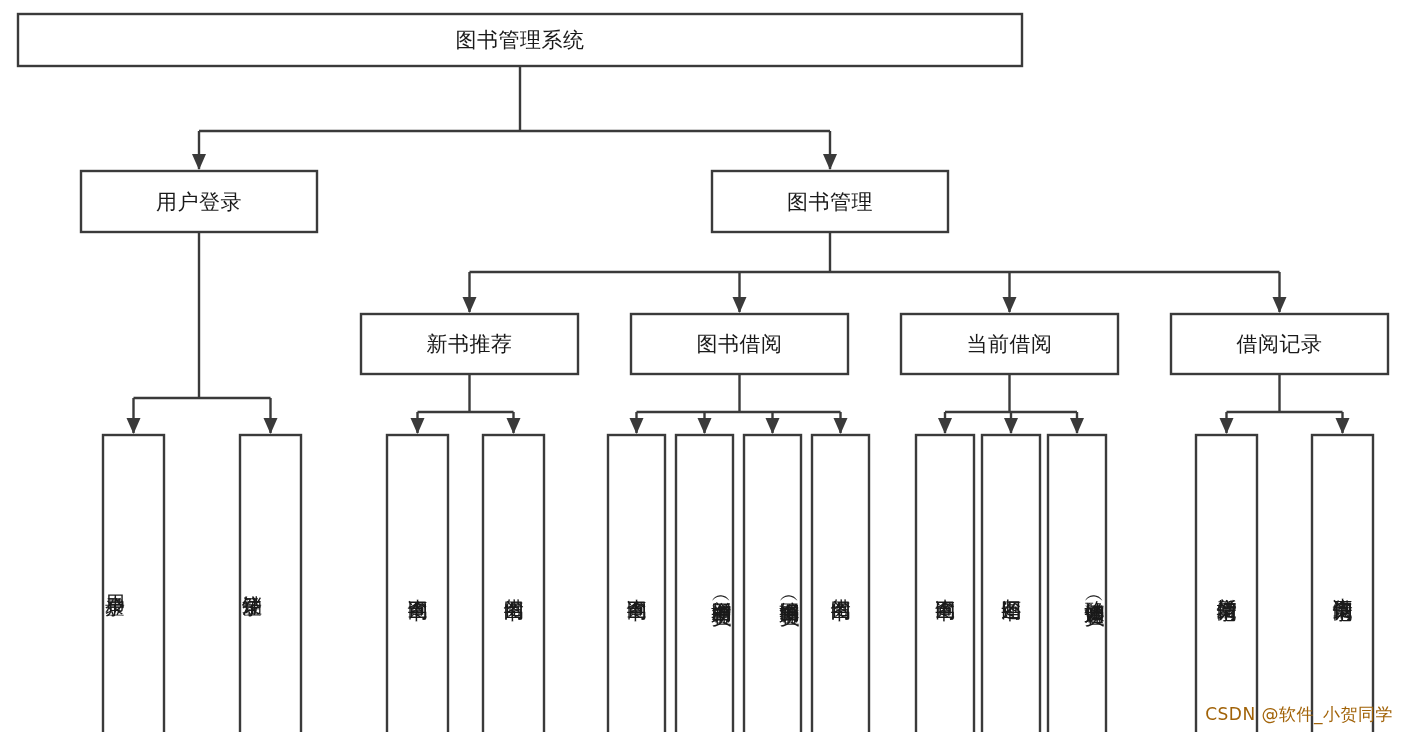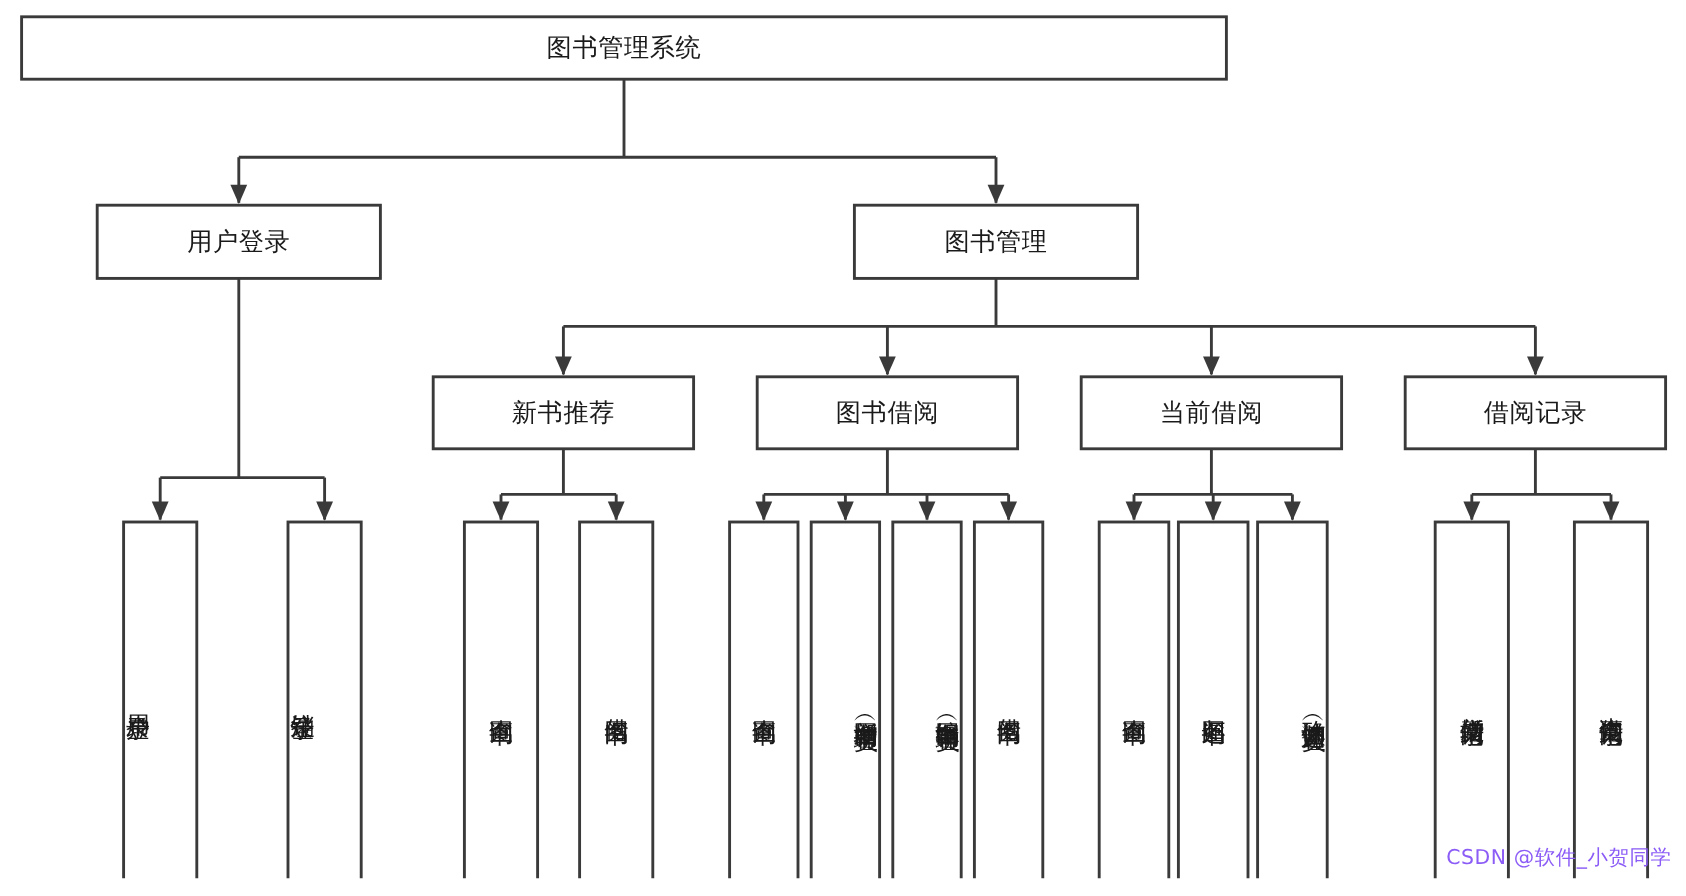--- a/index.html
+++ b/index.html
@@ -59,21 +59,21 @@
     letter-spacing: 1px;
     white-space: nowrap;
     pointer-events: none;
   }
   .watermark {
     position: absolute;
     right: 12px;
     bottom: 6px;
     font-family: "DejaVu Sans", "Liberation Sans", sans-serif;
     font-size: 17px;
-    color: #8b5cf6;
+    color: #a16207;
     letter-spacing: 0.5px;
     white-space: nowrap;
   }
 </style>
 </head>
 <body>
 
 <div id="canvas">
 
   <svg class="diagram" viewBox="0 0 1405 747">

